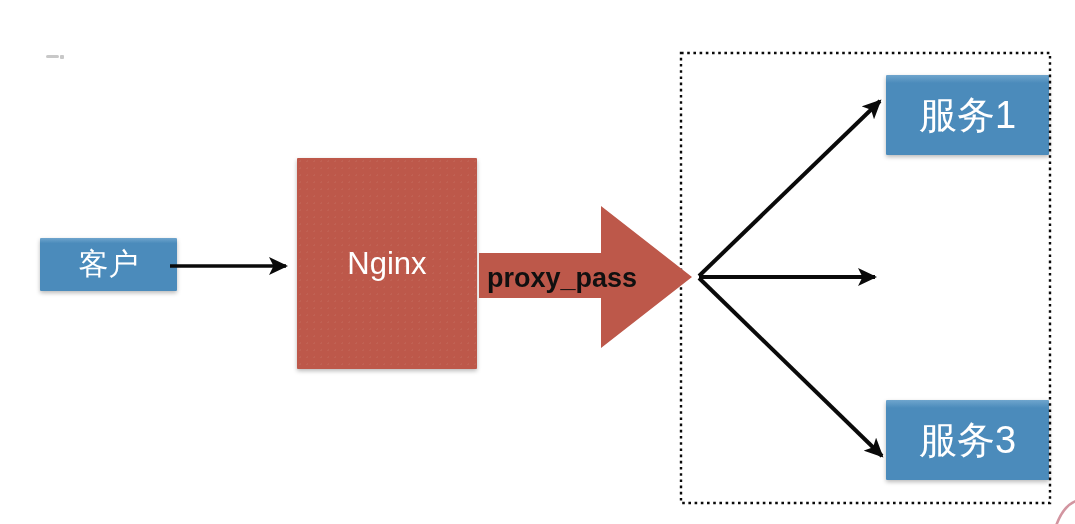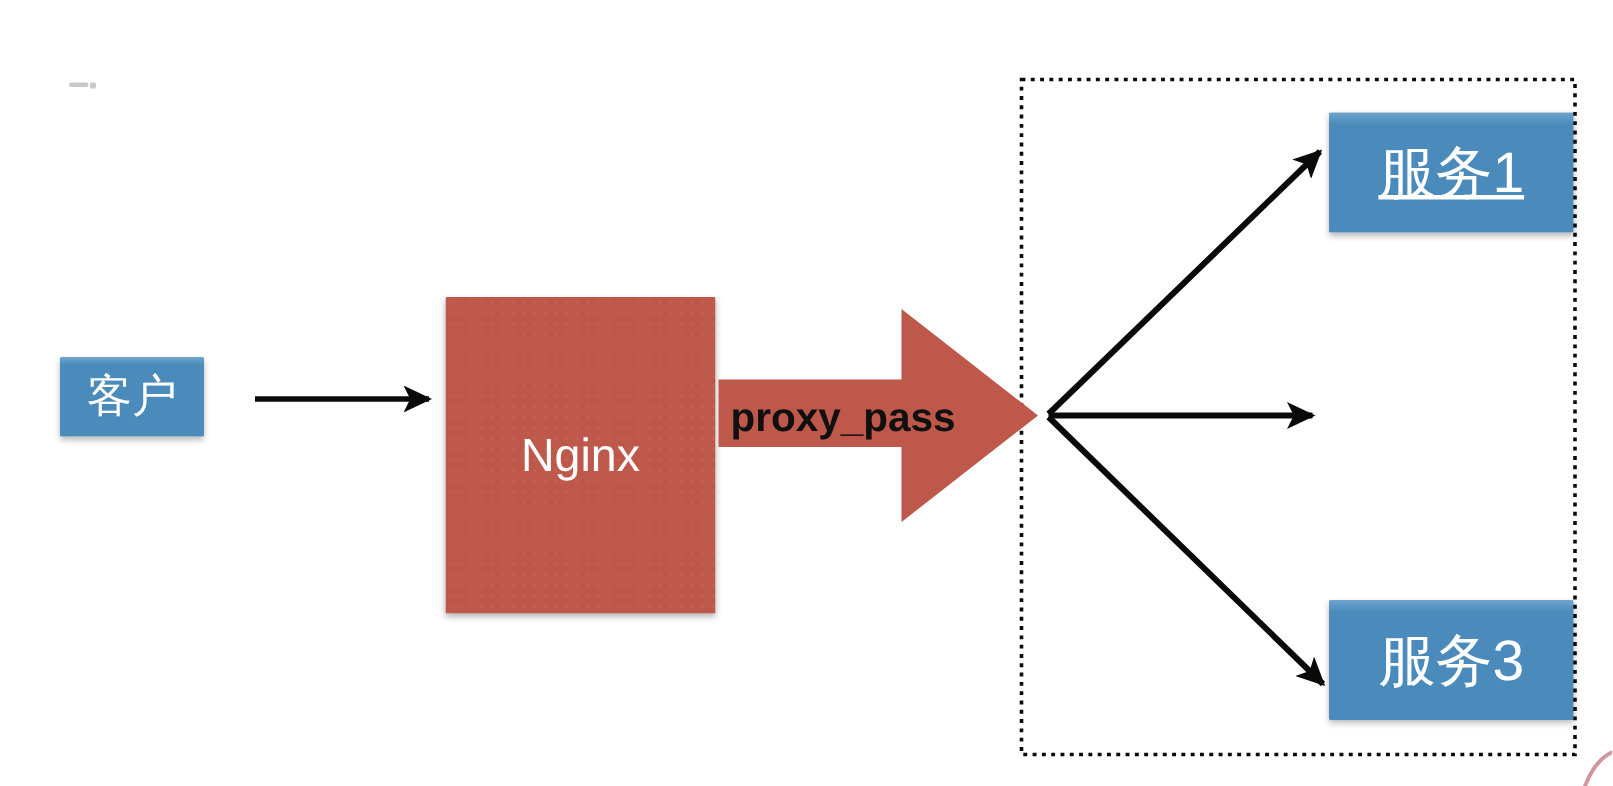--- a/index.html
+++ b/index.html
@@ -21,26 +21,25 @@
     box-shadow: 0 2px 4px rgba(0,0,0,0.28);
     border-radius: 1px;
   }
   .blue-box {
     background: linear-gradient(180deg, #6fa5cd 0%, var(--blue, #4b8bbb) 10%, var(--blue, #4b8bbb) 100%);
   }
   .red-box {
     background: var(--red, #bd584a);
     background-image: radial-gradient(rgba(255,255,255,0.05) 1px, transparent 1px);
     background-size: 7px 7px;
-    margin-top: 40px;
   }
-  .client-box   { left: 40px;  top: 238px; width: 96px; height: 53px; font-size: 30px; }
+  .client-box   { left: 40px;  top: 238px; width: 137px; height: 53px; font-size: 30px; }
   .nginx-box    { left: 297px; top: 158px; width: 180px; height: 211px; font-size: 31px; }
   .server-box   { left: 886px; width: 163px; height: 80px; font-size: 38px; }
-  .server-box-1 { top: 75px; text-decoration: underline;  }
+  .server-box-1 { top: 75px;  }
   .server-box-2 { top: 237px; }
   .server-box-3 { top: 400px; }
 
   .label-dark {
     position: absolute;
     color: #101010;
     z-index: 6;
     white-space: nowrap;
   }
   .upstream-label  { left: 683px; top: 60px;  font-size: 27px; }

